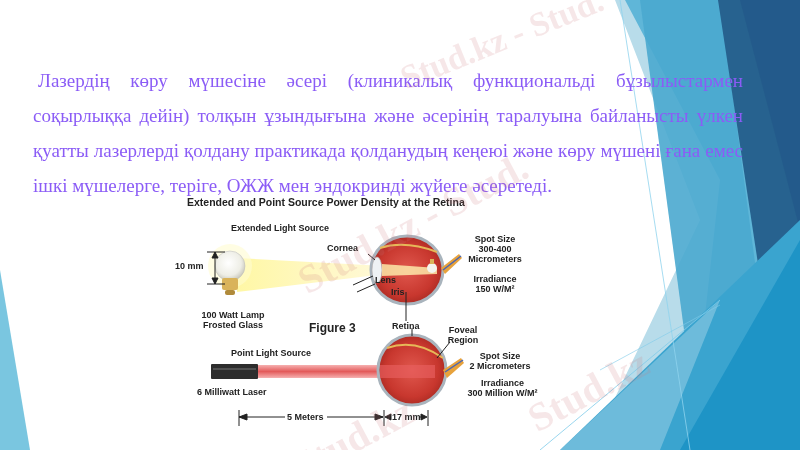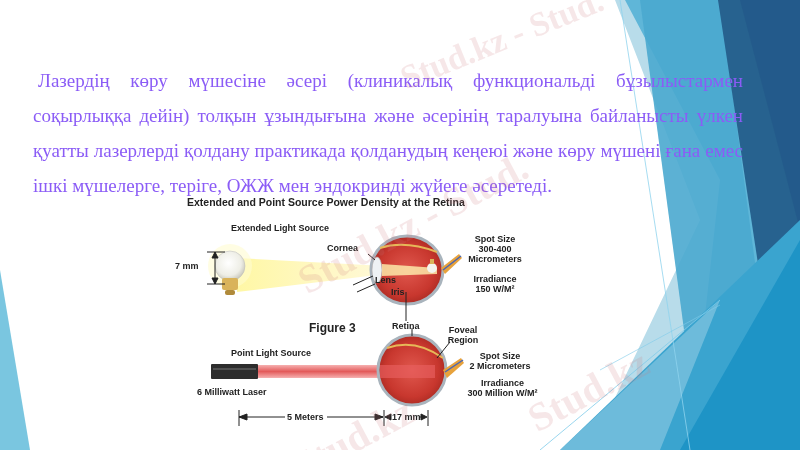--- a/index.html
+++ b/index.html
@@ -129,21 +129,25 @@
       <polygon points="208,229 200,226 200,232" fill="#222"></polygon>
       <line x1="209" y1="222" x2="209" y2="238"></line>
       <polygon points="210,229 216,226 216,232" fill="#222"></polygon>
       <line x1="244" y1="229" x2="250" y2="229"></line>
       <polygon points="252,229 246,226 246,232" fill="#222"></polygon>
       <line x1="253" y1="222" x2="253" y2="238"></line>
     </g>
   </svg>
 
   <div class="fig-label" style="left:20px;top:35px;margin-left:36px;">Extended Light Source</div>
-  <div class="fig-label" style="left:0px;top:73px;">7 mm</div>
+  <div class="fig-label" style="left:0px;top:73px;">10 mm</div>
+  <div class="fig-label center" style="left:18px;top:122px;width:80px;">
+    <div>100 Watt Lamp</div>
+    <div>Frosted Glass</div>
+  </div>
   <div class="fig-label" style="left:152px;top:55px;">Cornea</div>
   <div class="fig-label" style="left:160px;top:87px;margin-left:40px;">Lens</div>
   <div class="fig-label" style="left:168px;top:99px;padding-left:48px;">Iris</div>
   <div class="fig-label" style="left:217px;top:133px;">Retina</div>
   <div class="fig-label center" style="left:285px;top:46px;width:70px;">
     <div>Spot Size</div>
     <div>300-400</div>
     <div>Micrometers</div>
   </div>
   <div class="fig-label center" style="left:285px;top:86px;width:70px;">

